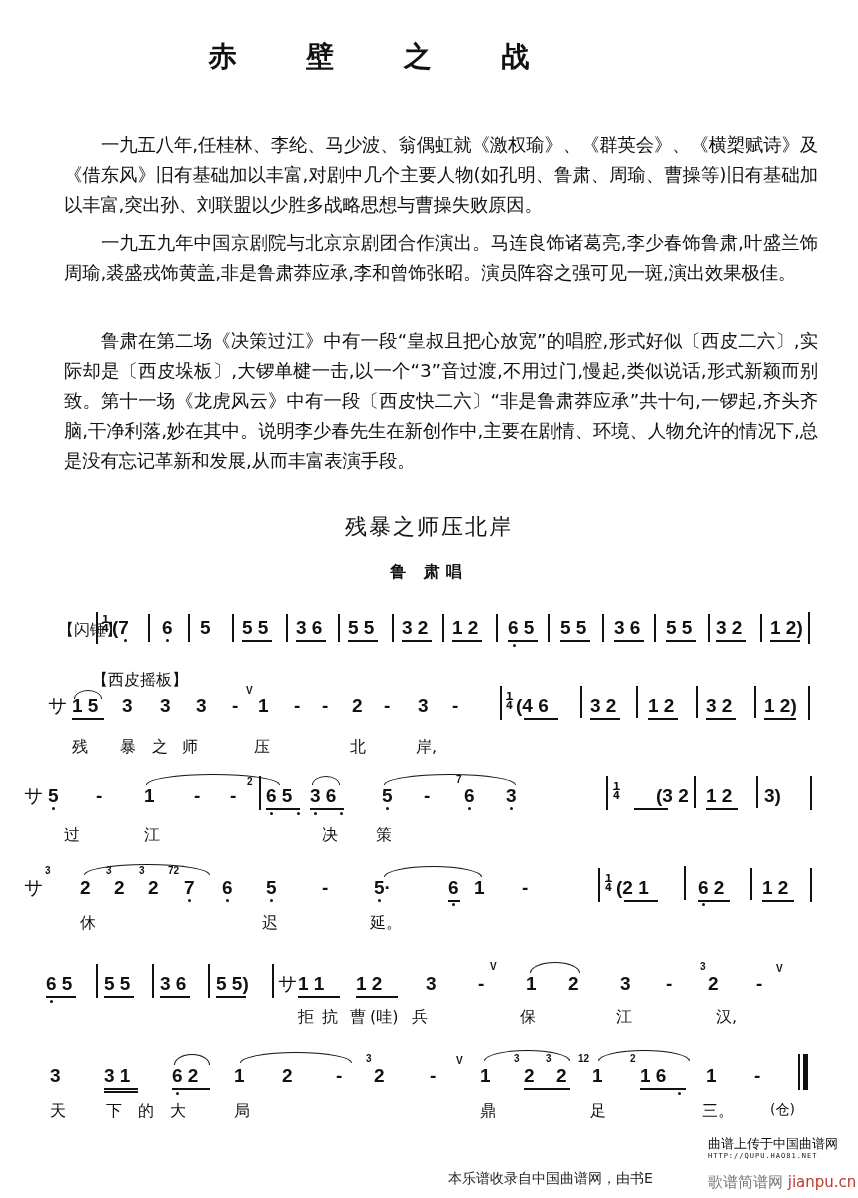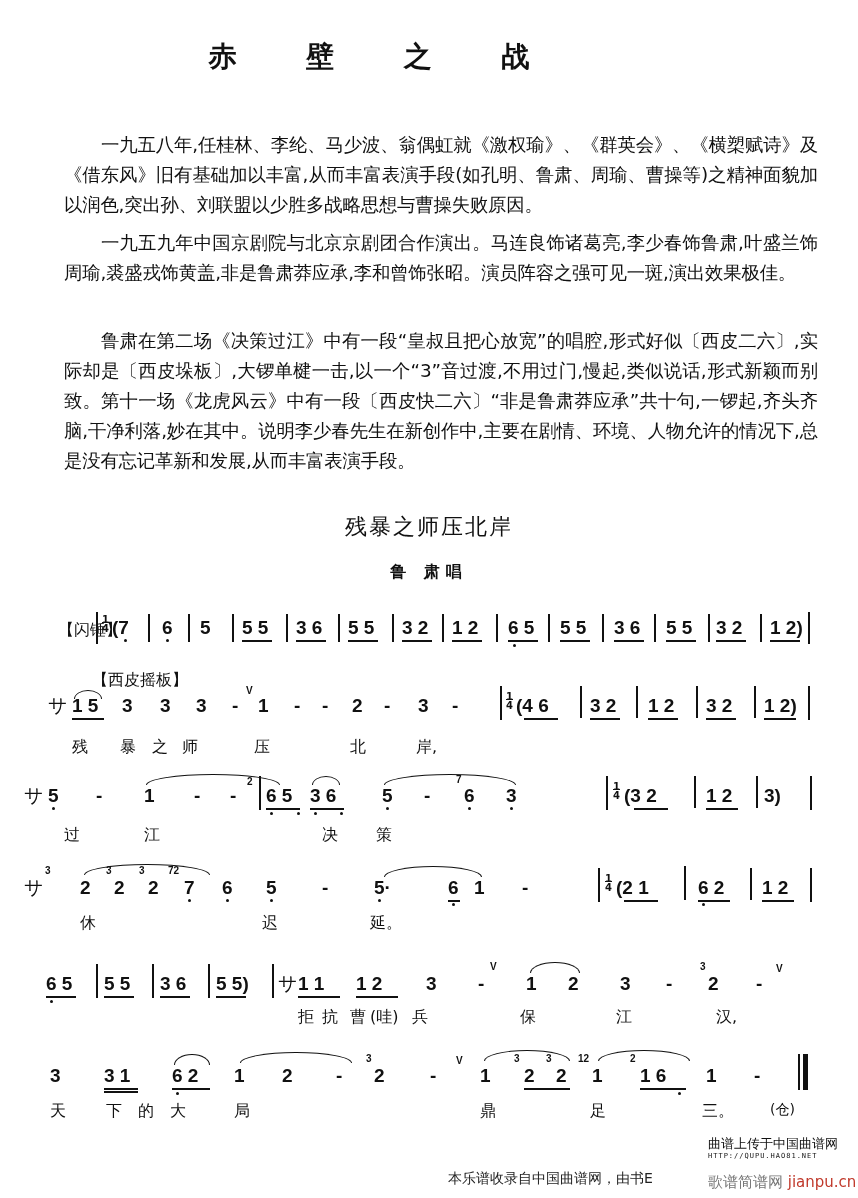--- a/index.html
+++ b/index.html
@@ -21,21 +21,21 @@
   .wm1{position:absolute;left:708px;top:1135px;font-size:13px;color:#111;}
   .wm2{position:absolute;left:708px;top:1152px;font-size:7px;letter-spacing:1px;font-family:"DejaVu Sans Mono",monospace;}
   .wm3{position:absolute;left:708px;top:1173px;font-size:15px;color:#777;}
   .wm3 span{color:#c0392b;}
 </style>
 </head>
 <body>
 
 <div class="title">赤 壁 之 战</div>
 
-<div class="para" style="top:130px">一九五八年,任桂林、李纶、马少波、翁偶虹就《激权瑜》、《群英会》、《横槊赋诗》及《借东风》旧有基础加以丰富,从而丰富表演手段(如孔明、鲁肃、周瑜、曹操等)之精神面貌加以润色,突出孙、刘联盟以少胜多战略思想与曹操失败原因。</div>
+<div class="para" style="top:130px">一九五八年,任桂林、李纶、马少波、翁偶虹就《激权瑜》、《群英会》、《横槊赋诗》及《借东风》旧有基础加以丰富,对剧中几个主要人物(如孔明、鲁肃、周瑜、曹操等)旧有基础加以丰富,突出孙、刘联盟以少胜多战略思想与曹操失败原因。</div>
 <div class="para" style="top:228px">一九五九年中国京剧院与北京京剧团合作演出。马连良饰诸葛亮,李少春饰鲁肃,叶盛兰饰周瑜,裘盛戎饰黄盖,非是鲁肃莽应承,李和曾饰张昭。演员阵容之强可见一斑,演出效果极佳。</div>
 <div class="para" style="top:326px">鲁肃在第二场《决策过江》中有一段“皇叔且把心放宽”的唱腔,形式好似〔西皮二六〕,实际却是〔西皮垛板〕,大锣单楗一击,以一个“3”音过渡,不用过门,慢起,类似说话,形式新颖而别致。第十一场《龙虎风云》中有一段〔西皮快二六〕“非是鲁肃莽应承”共十句,一锣起,齐头齐脑,干净利落,妙在其中。说明李少春先生在新创作中,主要在剧情、环境、人物允许的情况下,总是没有忘记革新和发展,从而丰富表演手段。</div>
 
 <div class="song-title">残暴之师压北岸</div>
 <div class="singer">鲁  肃唱</div>
 
 <div>
   <div class="tag" style="left:38px;top:620px">【闪锤】</div>
   <div class="bar" style="left:96px;top:612px;height:32px"></div>
   <div class="frac" style="left:101px;top:615px"><span>1</span><br><span style="border-top:1px solid #111">4</span></div>
@@ -151,21 +151,21 @@
   <div class="n" style="left:382px;top:786px">5</div>
   <div class="dot" style="left:386px;top:807px"></div>
   <div class="n" style="left:424px;top:786px">-</div>
   <div class="grace" style="left:456px;top:775px">7</div>
   <div class="n" style="left:464px;top:786px">6</div>
   <div class="dot" style="left:468px;top:807px"></div>
   <div class="n" style="left:506px;top:786px">3</div>
   <div class="dot" style="left:510px;top:807px"></div>
   <div class="bar" style="left:606px;top:776px;height:34px"></div>
   <div class="frac" style="left:612px;top:782px"><span>1</span><br><span style="border-top:1px solid #111">4</span></div>
-  <div class="n" style="left:624px;top:786px">(3 2</div>
+  <div class="n" style="left:656px;top:786px">(3 2</div>
   <div class="ul" style="left:634px;top:808px;width:34px"></div>
   <div class="bar" style="left:694px;top:776px;height:32px"></div>
   <div class="n" style="left:706px;top:786px">1 2</div>
   <div class="ul" style="left:706px;top:808px;width:32px"></div>
   <div class="bar" style="left:756px;top:776px;height:32px"></div>
   <div class="n" style="left:764px;top:786px">3)</div>
   <div class="bar" style="left:810px;top:776px;height:34px"></div>
   <div class="l" style="left:64px;top:826px">过</div>
   <div class="l" style="left:144px;top:826px">江</div>
   <div class="l" style="left:322px;top:826px">决</div>

